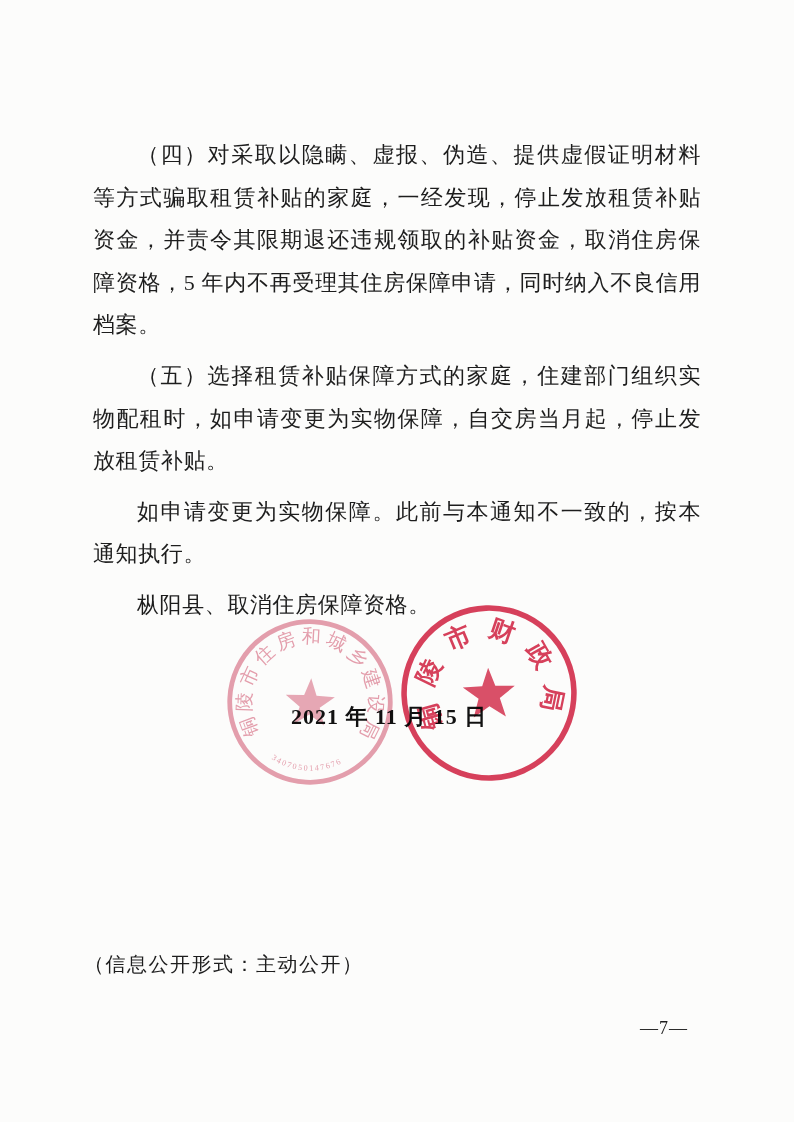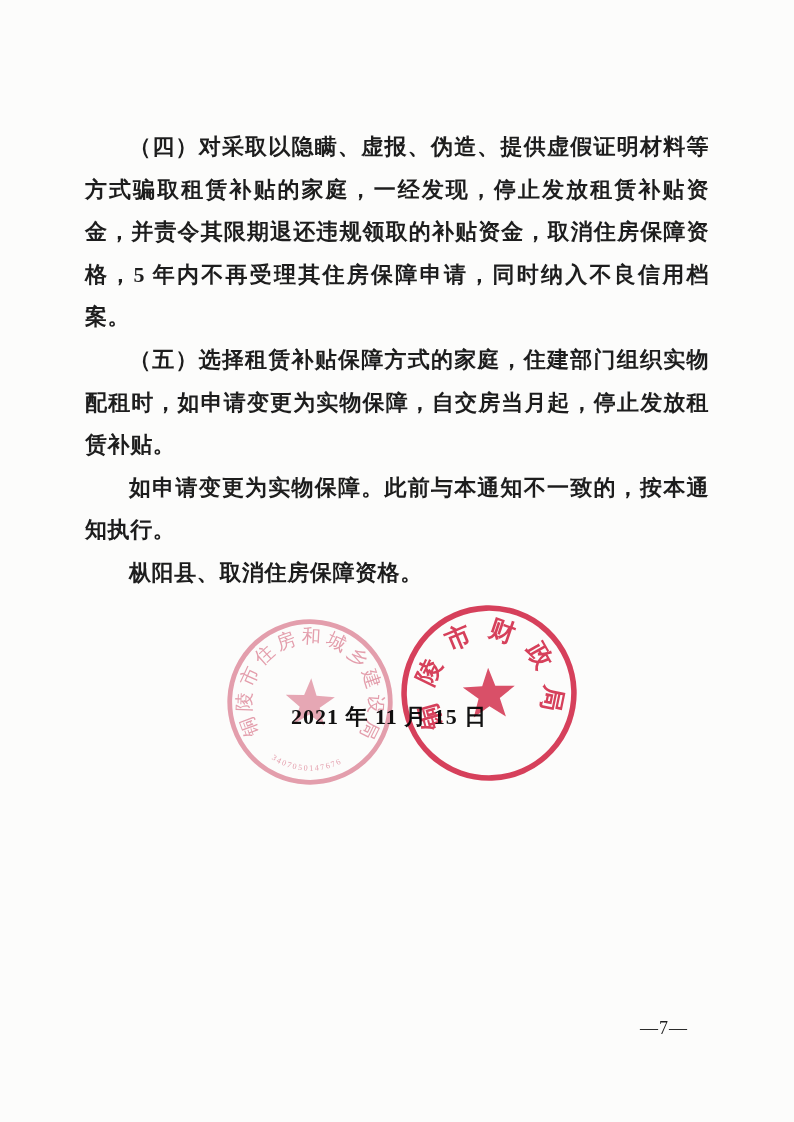--- a/index.html
+++ b/index.html
@@ -6,21 +6,21 @@
   .page {
     position:relative; width:794px; height:1122px;
     background:#fcfcfb; overflow:hidden;
     font-family:"Liberation Serif", serif; color:#1d1d1d;
   }
   .body-text {
     position:absolute; left:85px; top:126px; width:624px;
     font-size:22px; line-height:42.6px; letter-spacing:0.6px;
     text-align:justify;
   }
-  .para { margin:0; text-indent:2em;font-weight:bold; }
+  .para { margin:8px; text-indent:2em; }
   .date {
     position:absolute; left:291px; top:702px;
     font-size:22px; letter-spacing:1px; color:#111; z-index:1;
     white-space:nowrap;
     font-weight:bold;
   }
   .seal { position:absolute; mix-blend-mode:multiply; }
   .seal svg { display:block; width:100%; height:100%; overflow:visible; }
   .seal text { font-family:"Liberation Serif", serif; fill:currentColor; }
   .seal-left  { left:224px; top:616px; width:172px; height:172px; opacity:.72; transform:rotate(3deg); z-index:2; }
@@ -70,16 +70,17 @@
     <svg viewBox="0 0 180 180" xmlns="http://www.w3.org/2000/svg">
       <circle cx="90" cy="90" r="84" fill="none" stroke="currentColor" stroke-width="5.5"></circle>
       <path id="arc-right-name" d="M 45.8 121 A 54 54 0 1 1 134.2 121" fill="none"></path>
       <text class="seal-name-text" text-anchor="middle">
         <textPath href="#arc-right-name" startOffset="50%">铜陵市财政局</textPath>
       </text>
       <polygon fill="currentColor" opacity="0.92" points="90,65 96.5,83.1 115.7,83.7 100.5,95.4 105.9,113.8 90,103 74.1,113.8 79.5,95.4 64.3,83.7 83.5,83.1"></polygon>
     </svg>
   </div>
 
+  <div class="footer-note">（信息公开形式：主动公开）</div>
 
   <div class="page-number">—7—</div>
 
 </div>
 
 </body></html>

